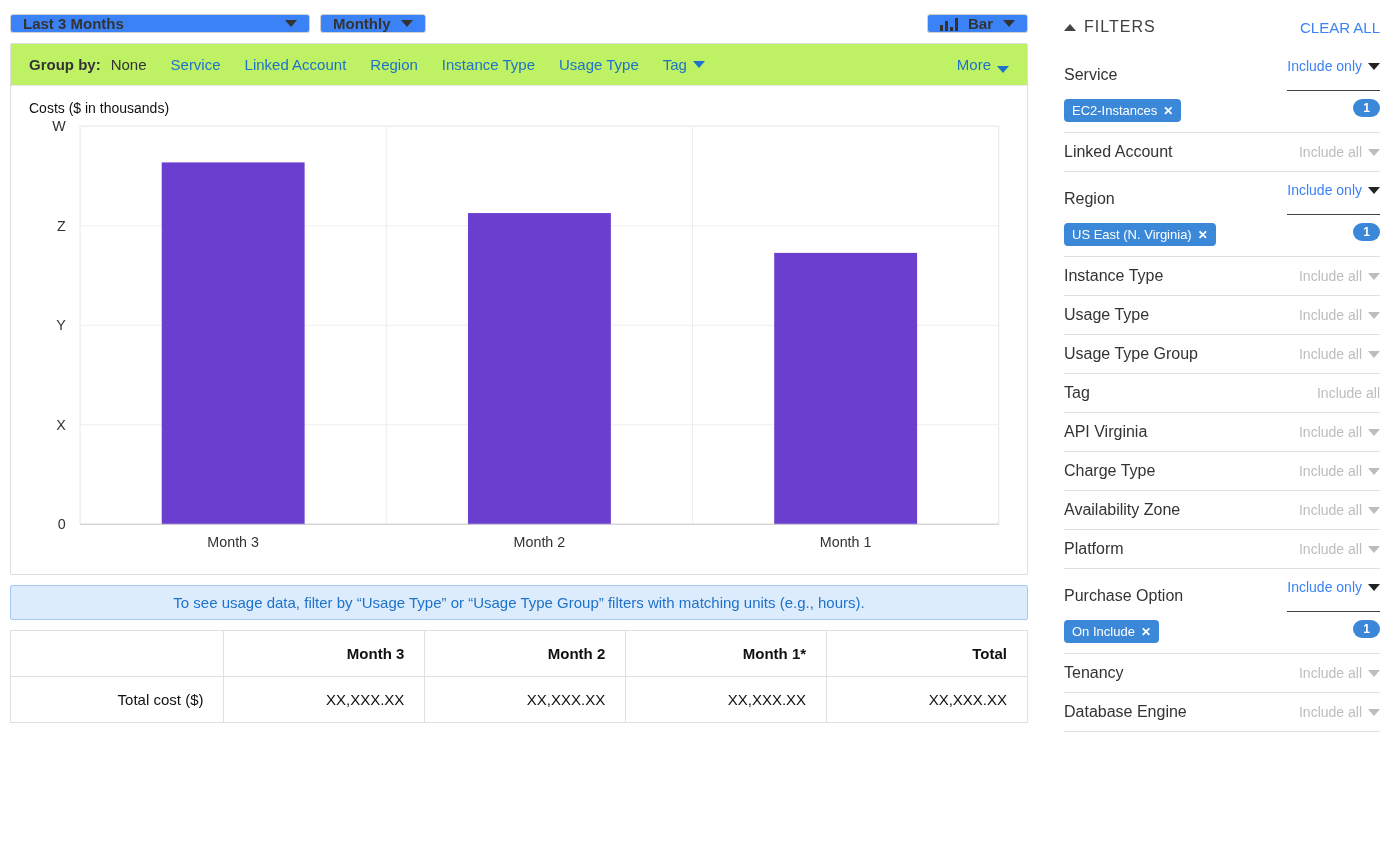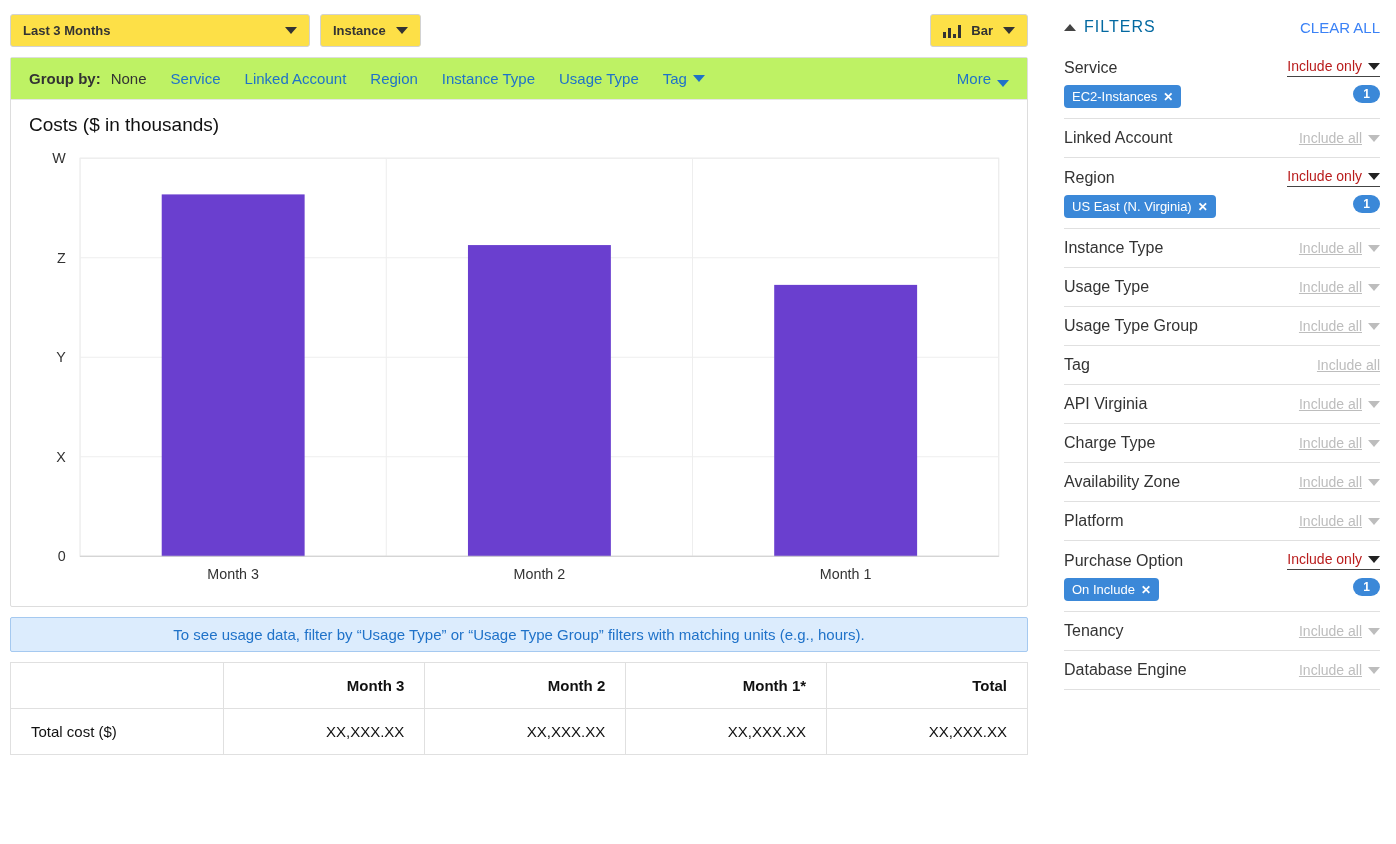--- a/index.html
+++ b/index.html
@@ -19,25 +19,25 @@
   .left-col { width: 1018px; flex-shrink: 0; }
   .right-col { flex: 1; padding-right: 6px; }
 
   
   .toolbar {
     display: flex;
     gap: 10px;
     margin-bottom: 10px;
   }
   .btn {
-    background: #fde047;
+    background: #3b82f6;
     border: 1px solid #d2d2d2;
     border-radius: 3px;
-    padding: 8px 12px;
-    font-size: 13px;
+    padding: 0 12px;
+    font-size: 15px;
     font-weight: 600;
     display: inline-flex;
     align-items: center;
     gap: 10px;
     cursor: pointer;
     color: #333;
   }
   .btn.date { width: 300px; justify-content: space-between; }
   .btn.granularity { }
   .btn.chart-type { margin-left: auto; }
@@ -64,21 +64,21 @@
   }
   .groupby-label { font-weight: 700; color: #333; }
   .groupby-value { color: #333; margin-left: -14px; }
   .link { color: #1f72c9; cursor: pointer; }
   .link.more { margin-left: auto; display: inline-flex; align-items: flex-end; gap: 6px; }
   .link .down-arrow { border-top-color: #1f72c9; }
   .tag-group { display: inline-flex; align-items: center; gap: 6px; }
 
   
   .chart-wrap { padding: 14px 18px 6px 18px; }
-  .chart-title { font-size: 19px; margin-bottom: 12px; }
+  .chart-title { font-size: 14px; margin-bottom: 0; }
   .chart { width: 100%; }
 
   
   .info-banner {
     margin-top: 10px;
     background: #dcecfd;
     border: 1px solid #a5c9f0;
     color: #1f72c9;
     text-align: center;
     padding: 8px 12px;
@@ -98,37 +98,37 @@
     width: 100%;
     border-collapse: collapse;
     margin-top: 10px;
     font-size: 15px;
   }
   .data-table th, .data-table td {
     border: 1px solid #e0e0e0;
     padding: 14px 20px;
     text-align: right;
   }
-  .data-table th:first-child, .data-table td:first-child { text-align: left; }
+  .data-table th:first-child, .data-table td:first-child { text-align: right; }
   .data-table th { font-weight: 700; background: #fff; }
 
   
   .filters-header {
     display: flex;
     align-items: center;
     justify-content: space-between;
     padding: 4px 0 12px 0;
   }
   .filters-title {
     display: flex;
     align-items: center;
     gap: 8px;
     font-size: 16px;
     letter-spacing: 1px;
-    color: #0369a1;
+    color: #404040;
   }
   .up-arrow-filled {
     width: 0; height: 0;
     border-left: 6px solid transparent;
     border-right: 6px solid transparent;
     border-bottom: 7px solid #444;
   }
   .clear-all { color: #3b82f6; font-size: 15px; cursor: pointer; }
 
   .filter-row {
@@ -141,26 +141,26 @@
     align-items: center;
   }
   .filter-name { font-size: 16px; color: #333; }
   .filter-mode {
     font-size: 14px;
     display: inline-flex;
     align-items: center;
     gap: 6px;
   }
   .filter-mode.active {
-    color: #b91c1c;
+    color: #3b82f6;
     border-bottom: 1px solid #444;
-    padding-bottom: 2px;
+    padding-bottom: 16px;
   }
   .filter-mode.active .down-arrow { border-top-color: #222; }
-  .filter-mode.inactive { color: #bdbdbd; text-decoration: underline; }
+  .filter-mode.inactive { color: #bdbdbd; }
   .filter-mode.inactive .down-arrow { border-top-color: #bdbdbd; }
 
   .filter-chips {
     margin-top: 8px;
     display: flex;
     align-items: flex-start;
     justify-content: space-between;
   }
   .chip {
     background: #3b88d8;
@@ -201,21 +201,21 @@
 <div class="page">
 
   <div class="left-col">
 
     <div class="toolbar">
       <div class="btn date">
         <span>Last 3 Months</span>
         <span class="down-arrow"></span>
       </div>
       <div class="btn granularity">
-        <span>Instance</span>
+        <span>Monthly</span>
         <span class="down-arrow"></span>
       </div>
       <div class="btn chart-type">
         <span class="bars-icon">
           <span class="b1"></span>
             <span class="b2"></span>
             <span class="b3"></span>
             <span class="b4"></span>
         </span>
         <span>Bar</span>

